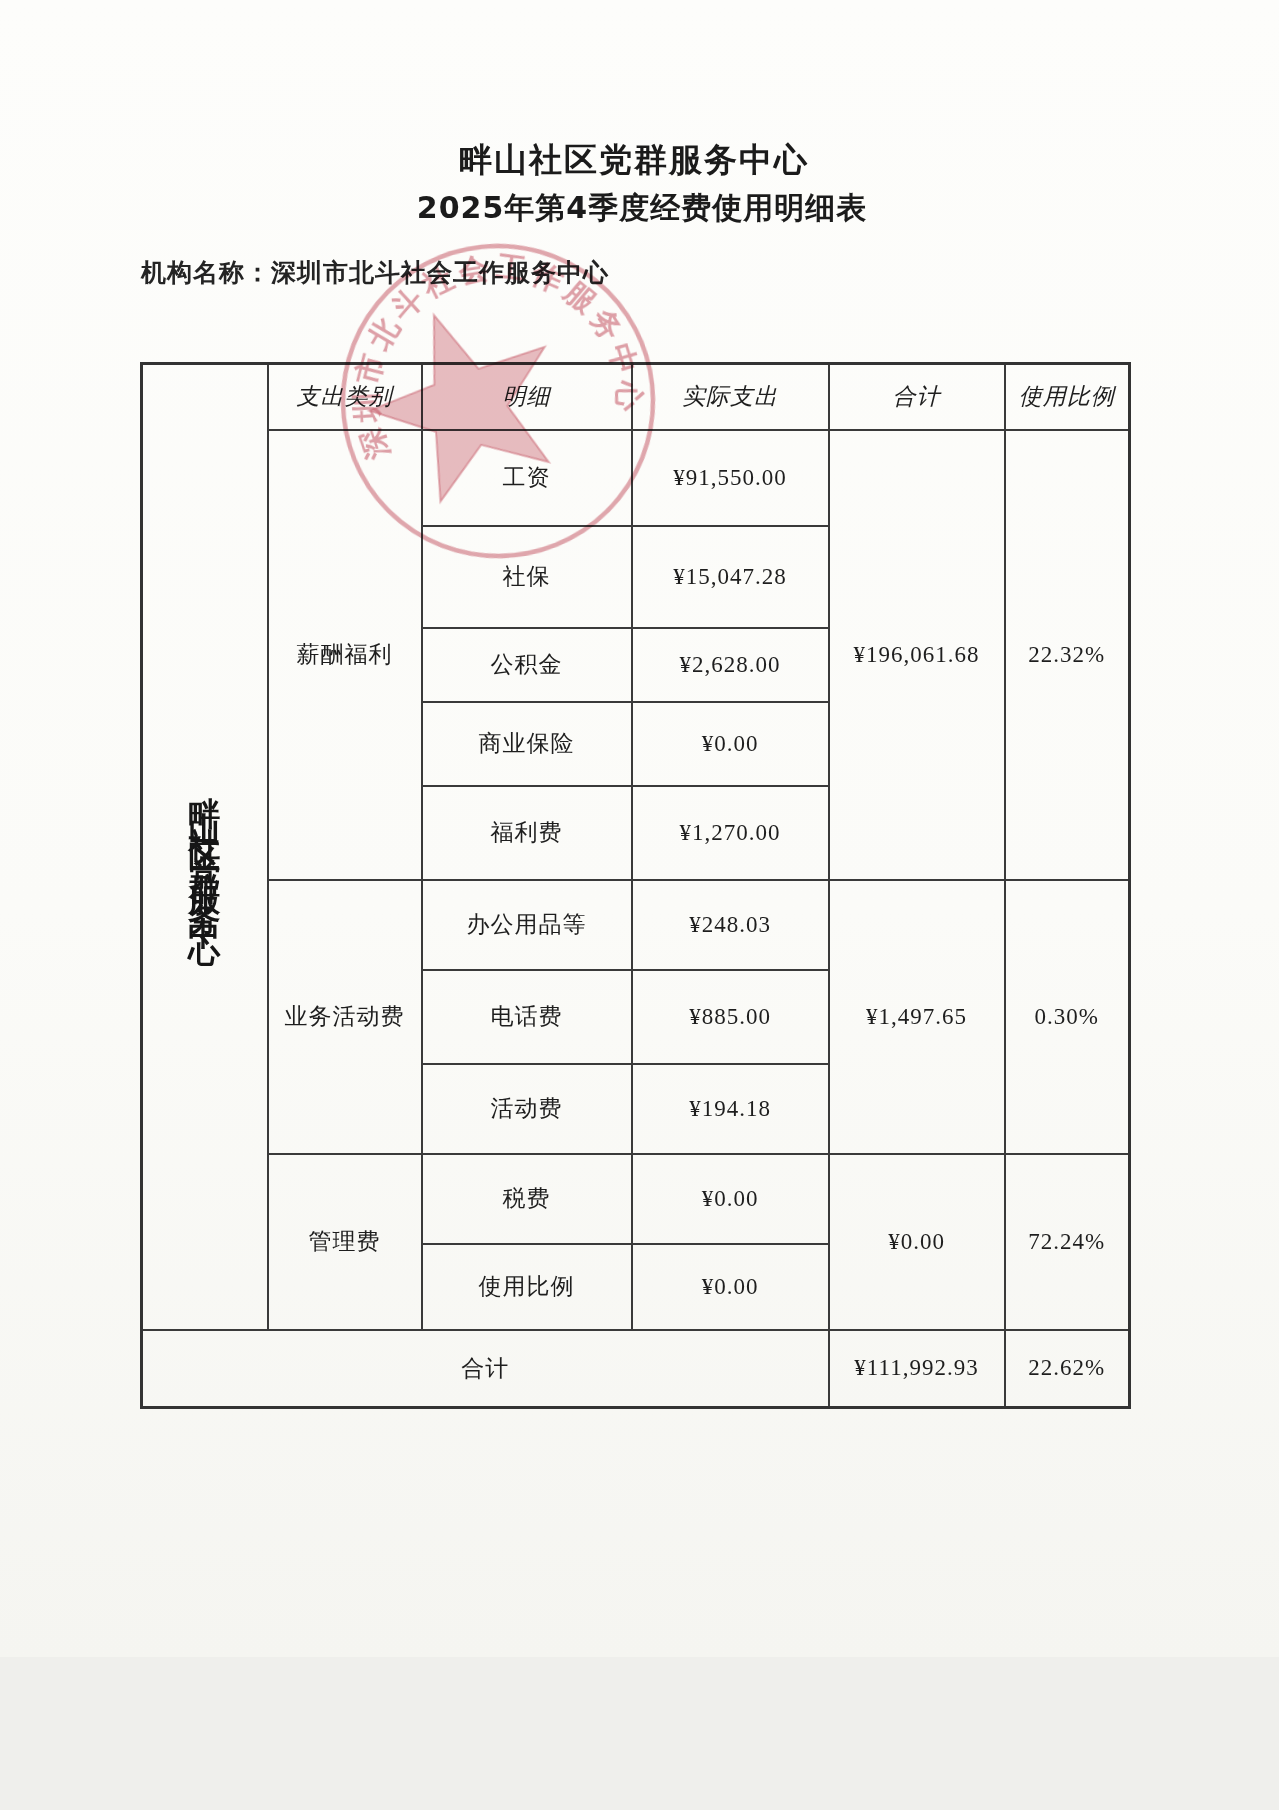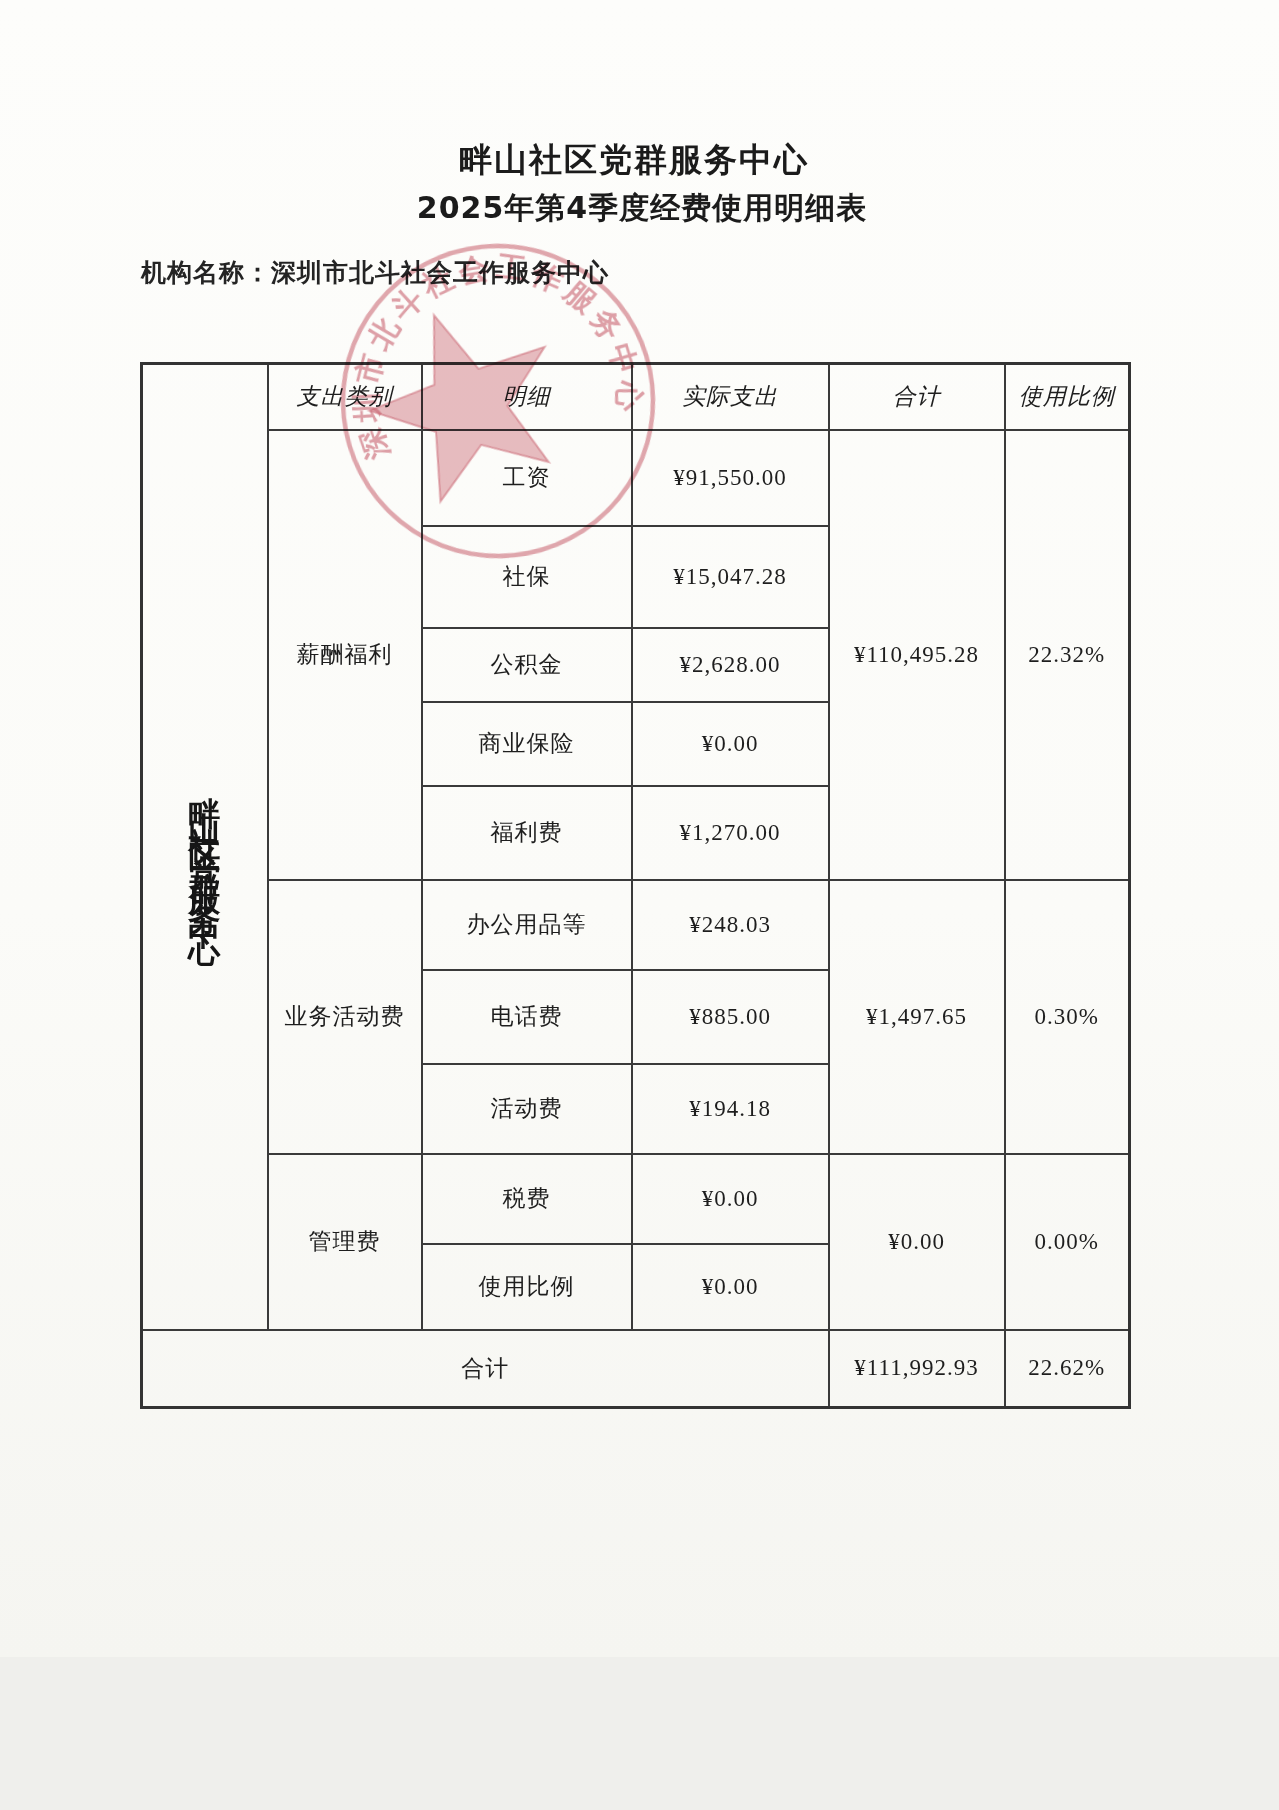--- a/index.html
+++ b/index.html
@@ -91,21 +91,21 @@
         <td class="head">明细</td>
         <td class="head">实际支出</td>
         <td class="head">合计</td>
         <td class="head">使用比例</td>
       </tr>
 
       <tr style="height:96px">
         <td rowspan="5">薪酬福利</td>
         <td>工资</td>
         <td class="amt">¥91,550.00</td>
-        <td rowspan="5" class="amt">¥110,495.28</td>
+        <td rowspan="5" class="amt">¥196,061.68</td>
         <td rowspan="5" class="amt">22.32%</td>
       </tr>
       <tr style="height:102px">
         <td>社保</td>
         <td class="amt">¥15,047.28</td>
       </tr>
       <tr style="height:74px">
         <td>公积金</td>
         <td class="amt">¥2,628.00</td>
       </tr>
@@ -132,21 +132,21 @@
       <tr style="height:90px">
         <td>活动费</td>
         <td class="amt">¥194.18</td>
       </tr>
 
       <tr style="height:90px">
         <td rowspan="2">管理费</td>
         <td>税费</td>
         <td class="amt">¥0.00</td>
         <td rowspan="2" class="amt">¥0.00</td>
-        <td rowspan="2" class="amt">0.00%</td>
+        <td rowspan="2" class="amt">72.24%</td>
       </tr>
       <tr style="height:86px">
         <td>使用比例</td>
         <td class="amt">¥0.00</td>
       </tr>
 
       <tr style="height:78px">
         <td colspan="4">合计</td>
         <td class="amt">¥111,992.93</td>
         <td class="amt">22.62%</td>

